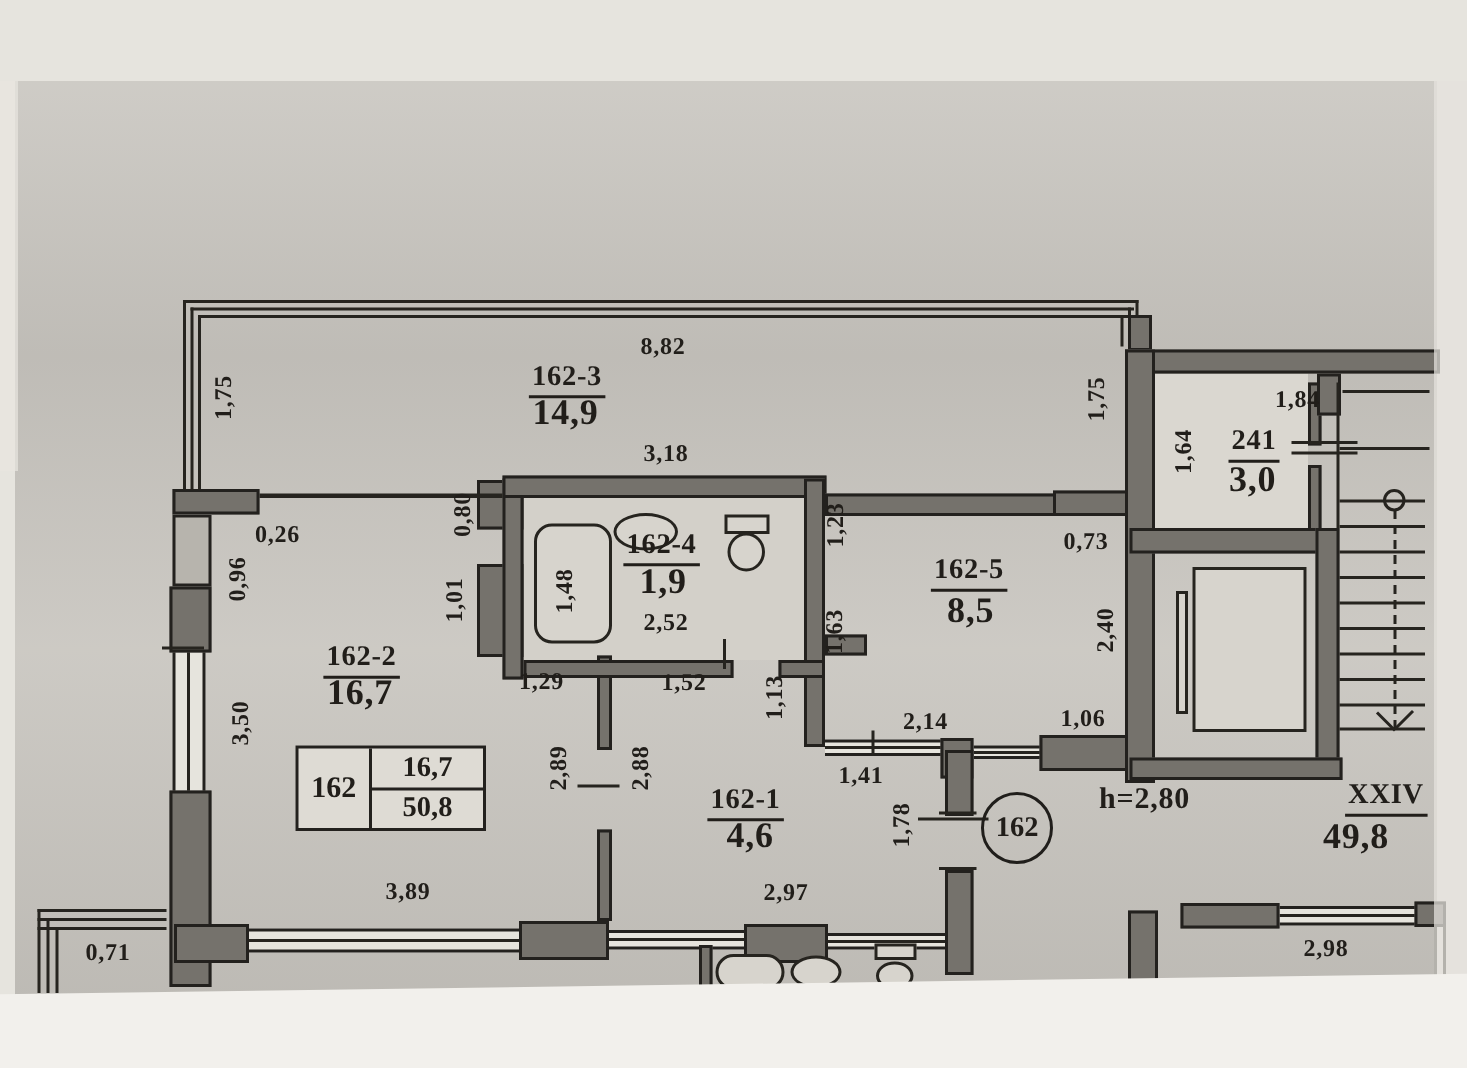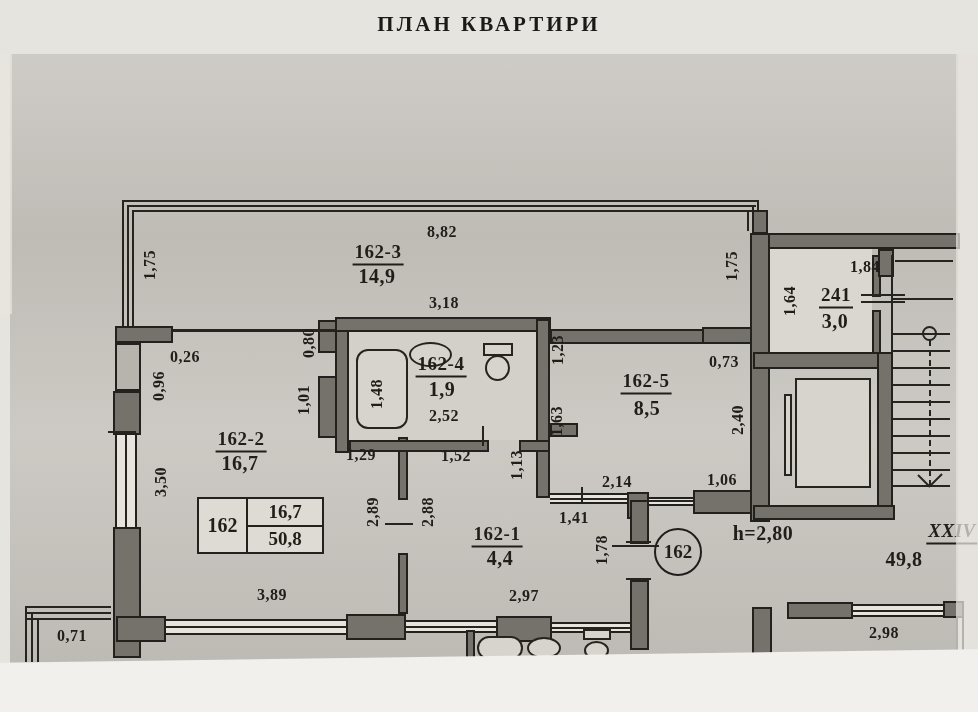--- a/index.html
+++ b/index.html
@@ -23,21 +23,21 @@
   .rf{background:#d3d0c9;}
   .rf2{background:#dad7d0;}
   .fix{border:2px solid #26241f;background:#d7d4cd;}
   .ell{border-radius:50%;}
   .tub{border-radius:12px;}
   .dash{width:0 !important;background:none;border-left:2px dashed #26241f;}
   .circ{border:2px solid #26241f;border-radius:50%;background:transparent;}
   .lbl{position:absolute;white-space:nowrap;color:#211e1a;font-weight:bold;
        font-size:16px;letter-spacing:.5px;transform:translate(-50%,-50%);}
   .rnum{font-size:19px;border-bottom:2px solid #211e1a;padding:0 2px 1px;}
-  .rarea{font-size:20px;}
+  .rarea{font-size:24px;}
   .hlabel{font-size:20px;}
   .stamp{position:absolute;left:197px;top:497px;width:127px;height:57px;
          border:2px solid #23211e;display:flex;background:#dedbd4;box-sizing:border-box;z-index:30;}
   .stamp-apt{width:47px;border-right:2px solid #23211e;display:flex;align-items:center;
          justify-content:center;font-size:20px;font-weight:bold;color:#211e1a;}
   .stamp-right{flex:1;display:flex;flex-direction:column;}
   .stamp-cell{flex:1;display:flex;align-items:center;justify-content:center;
          font-size:19px;font-weight:bold;color:#211e1a;}
   .stamp-top{border-bottom:2px solid #23211e;}
   .circle162{position:absolute;left:654px;top:528px;width:44px;height:44px;
@@ -47,21 +47,20 @@
          background:rgba(228,226,220,.75);z-index:40;}
   .edgeL{position:absolute;left:0;top:54px;width:12px;height:260px;
          background:rgba(232,230,224,.7);z-index:40;}
   .slant{position:absolute;left:-10px;top:663px;width:1020px;height:70px;
          background:#f2f0ec;transform:rotate(-0.8deg);transform-origin:left top;z-index:41;}
 </style>
 </head>
 <body>
 
 <div class="page">
-  <div class="title">ПЛАН КВАРТИРИ</div>
   <div class="panel"></div>
 
   <div id="plan-root">
       <div class="abs rf" style="left: 349px; top: 332px; width: 187px; height: 108px;"></div>
       <div class="abs rf2" style="left: 770px; top: 249px; width: 102px; height: 103px;"></div>
       <div class="abs ln" style="left: 122px; top: 200px; width: 637px; height: 2px;"></div>
       <div class="abs ln" style="left: 127px; top: 205px; width: 629px; height: 2px;"></div>
       <div class="abs ln" style="left: 132px; top: 210px; width: 622px; height: 2px;"></div>
       <div class="abs ln" style="left: 122px; top: 200px; width: 2px; height: 131px;"></div>
       <div class="abs ln" style="left: 127px; top: 205px; width: 2px; height: 126px;"></div>
@@ -205,23 +204,23 @@
       <span class="lbl hlabel" style="left: 763px; top: 533px;">h=2,80</span>
       <span class="lbl rnum" style="left: 378px; top: 253px;">162-3</span>
       <span class="lbl rarea" style="left: 377px; top: 276px;">14,9</span>
       <span class="lbl rnum" style="left: 441px; top: 365px;">162-4</span>
       <span class="lbl rarea" style="left: 442px; top: 389px;">1,9</span>
       <span class="lbl rnum" style="left: 646px; top: 382px;">162-5</span>
       <span class="lbl rarea" style="left: 647px; top: 408px;">8,5</span>
       <span class="lbl rnum" style="left: 241px; top: 440px;">162-2</span>
       <span class="lbl rarea" style="left: 240px; top: 463px;">16,7</span>
       <span class="lbl rnum" style="left: 497px; top: 535px;">162-1</span>
-      <span class="lbl rarea" style="left: 500px; top: 558px;">4,4</span>
+      <span class="lbl rarea" style="left: 500px; top: 558px;">4,6</span>
       <span class="lbl rnum" style="left: 836px; top: 296px;">241</span>
       <span class="lbl rarea" style="left: 835px; top: 321px;">3,0</span>
-      <span class="lbl rnum" style="left: 952px; top: 532px; font-style: italic;">XXIV</span>
+      <span class="lbl rnum" style="left: 924px; top: 532px;">XXIV</span>
       <span class="lbl rarea" style="left: 904px; top: 559px;">49,8</span>
     </div>
 
   <div class="edgeR"></div>
   <div class="edgeL"></div>
   <div class="slant"></div>
 </div>
 
 </body></html>

